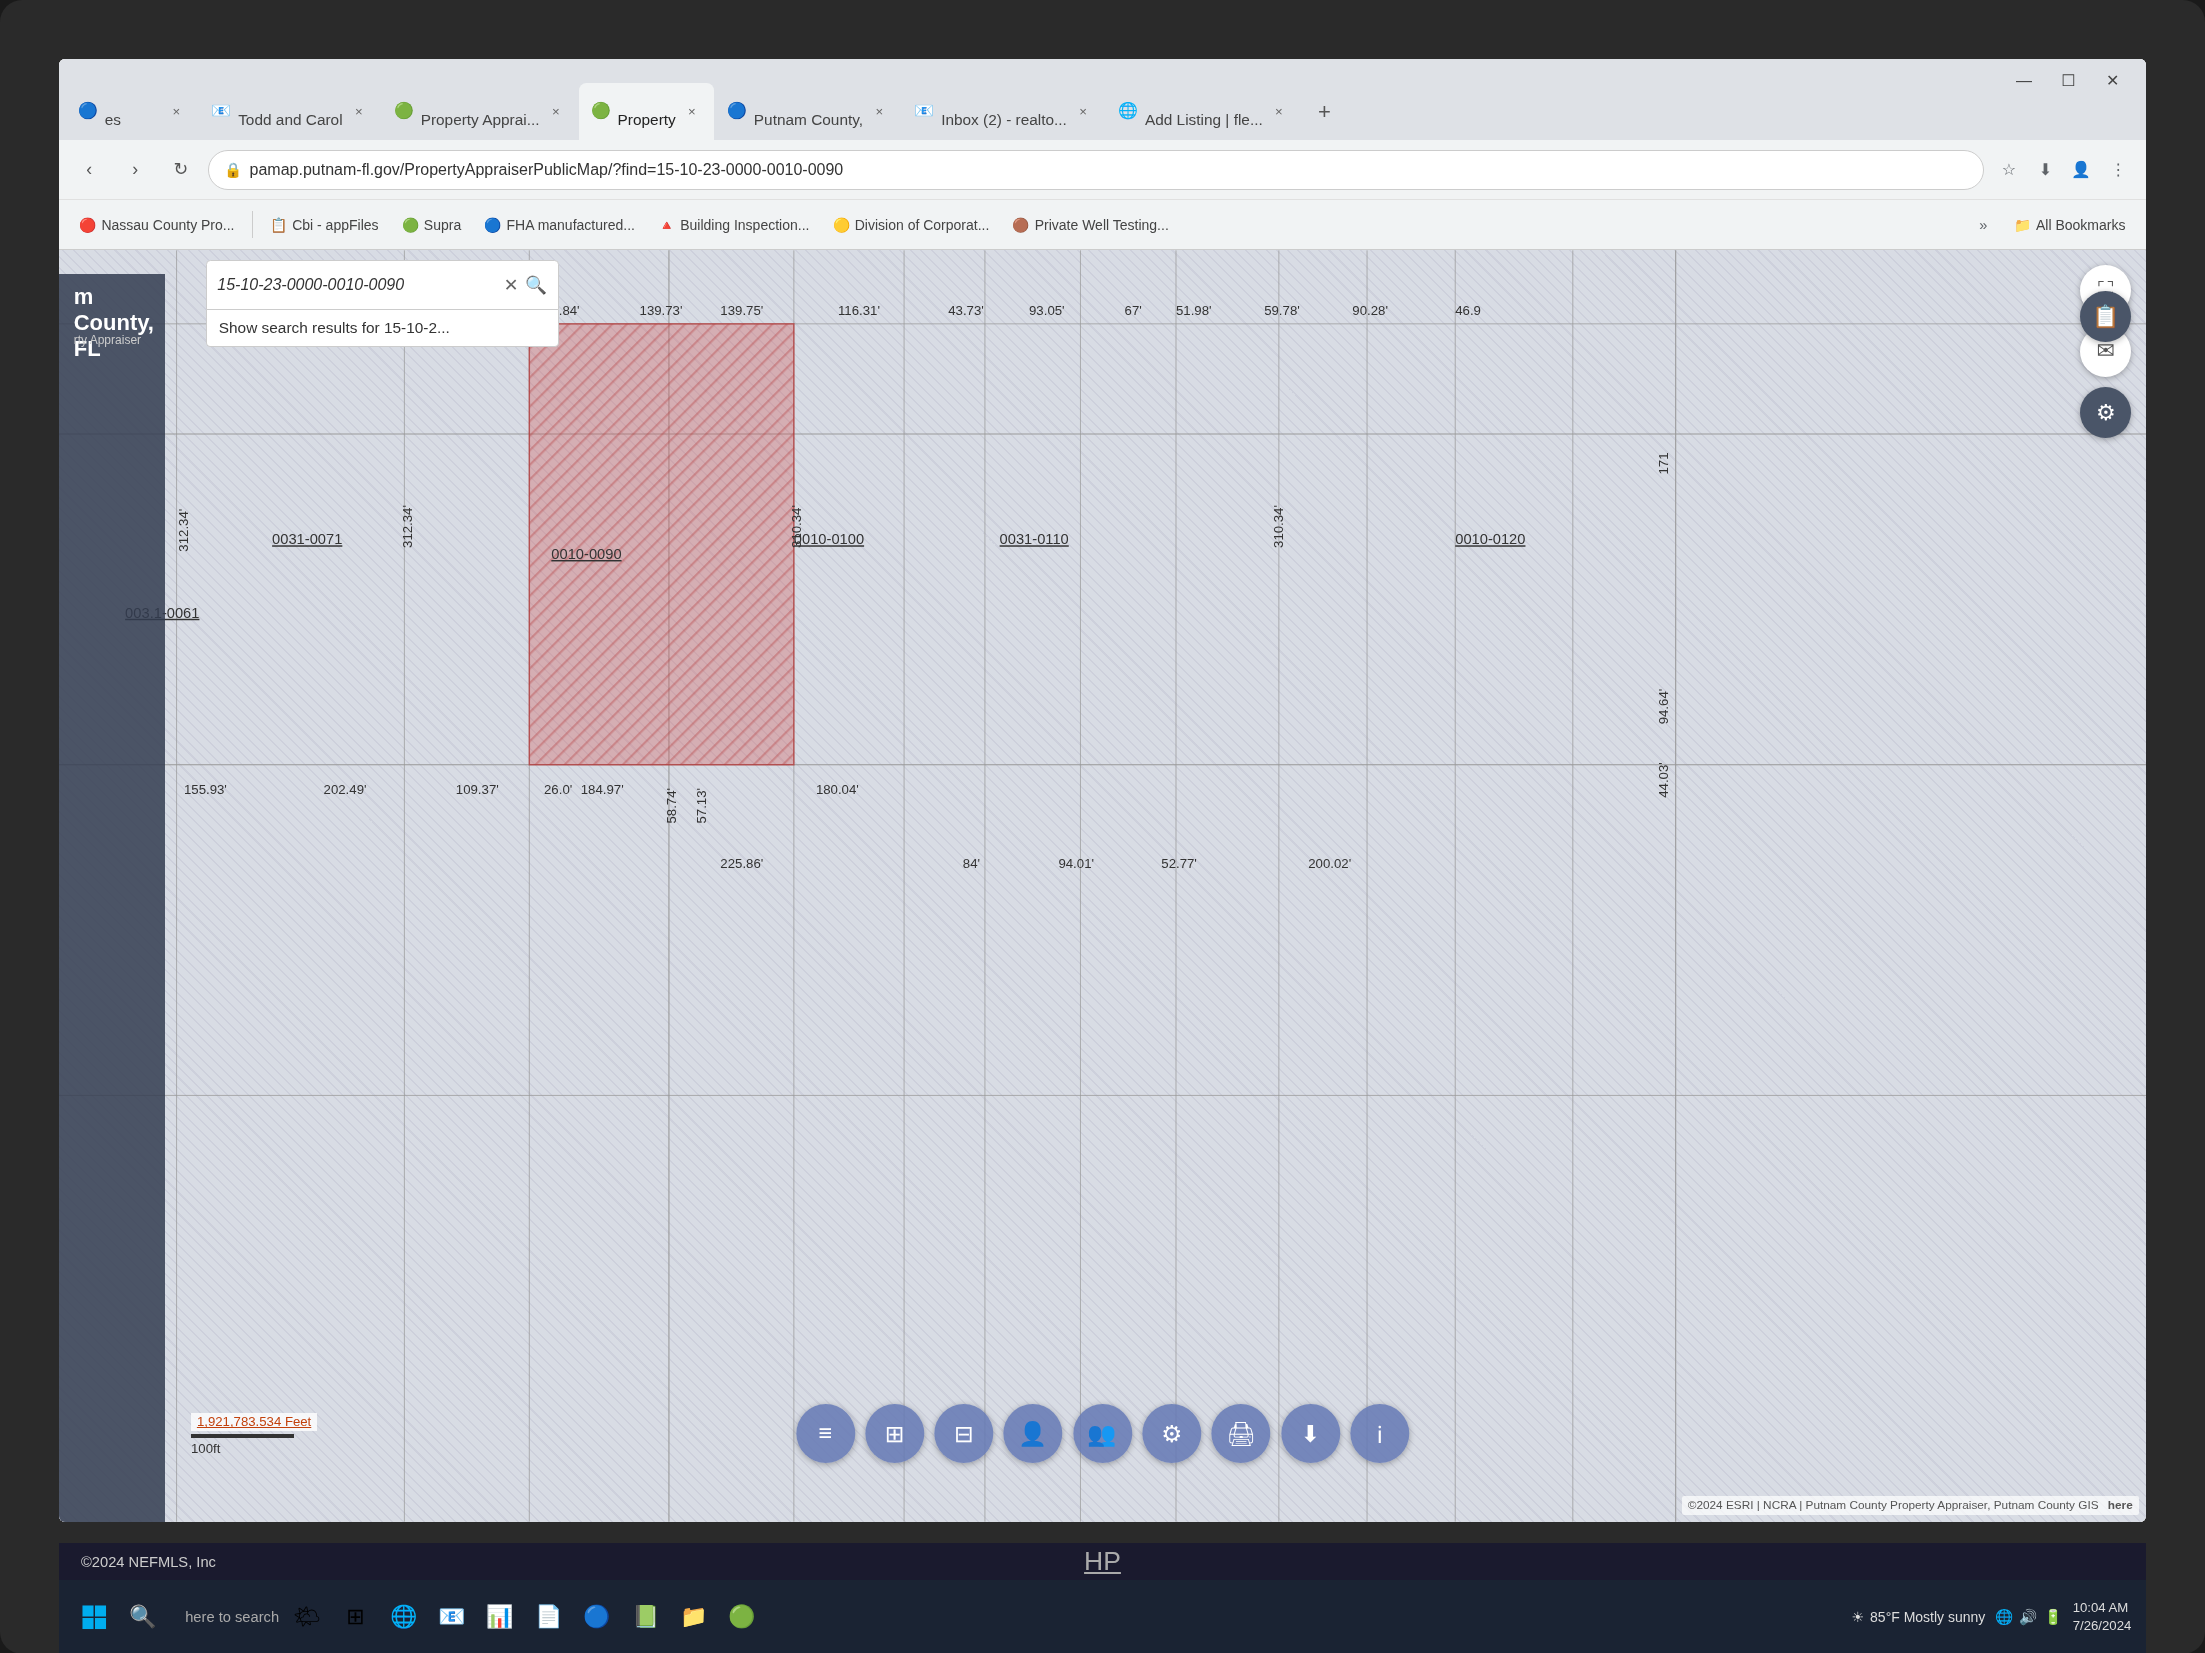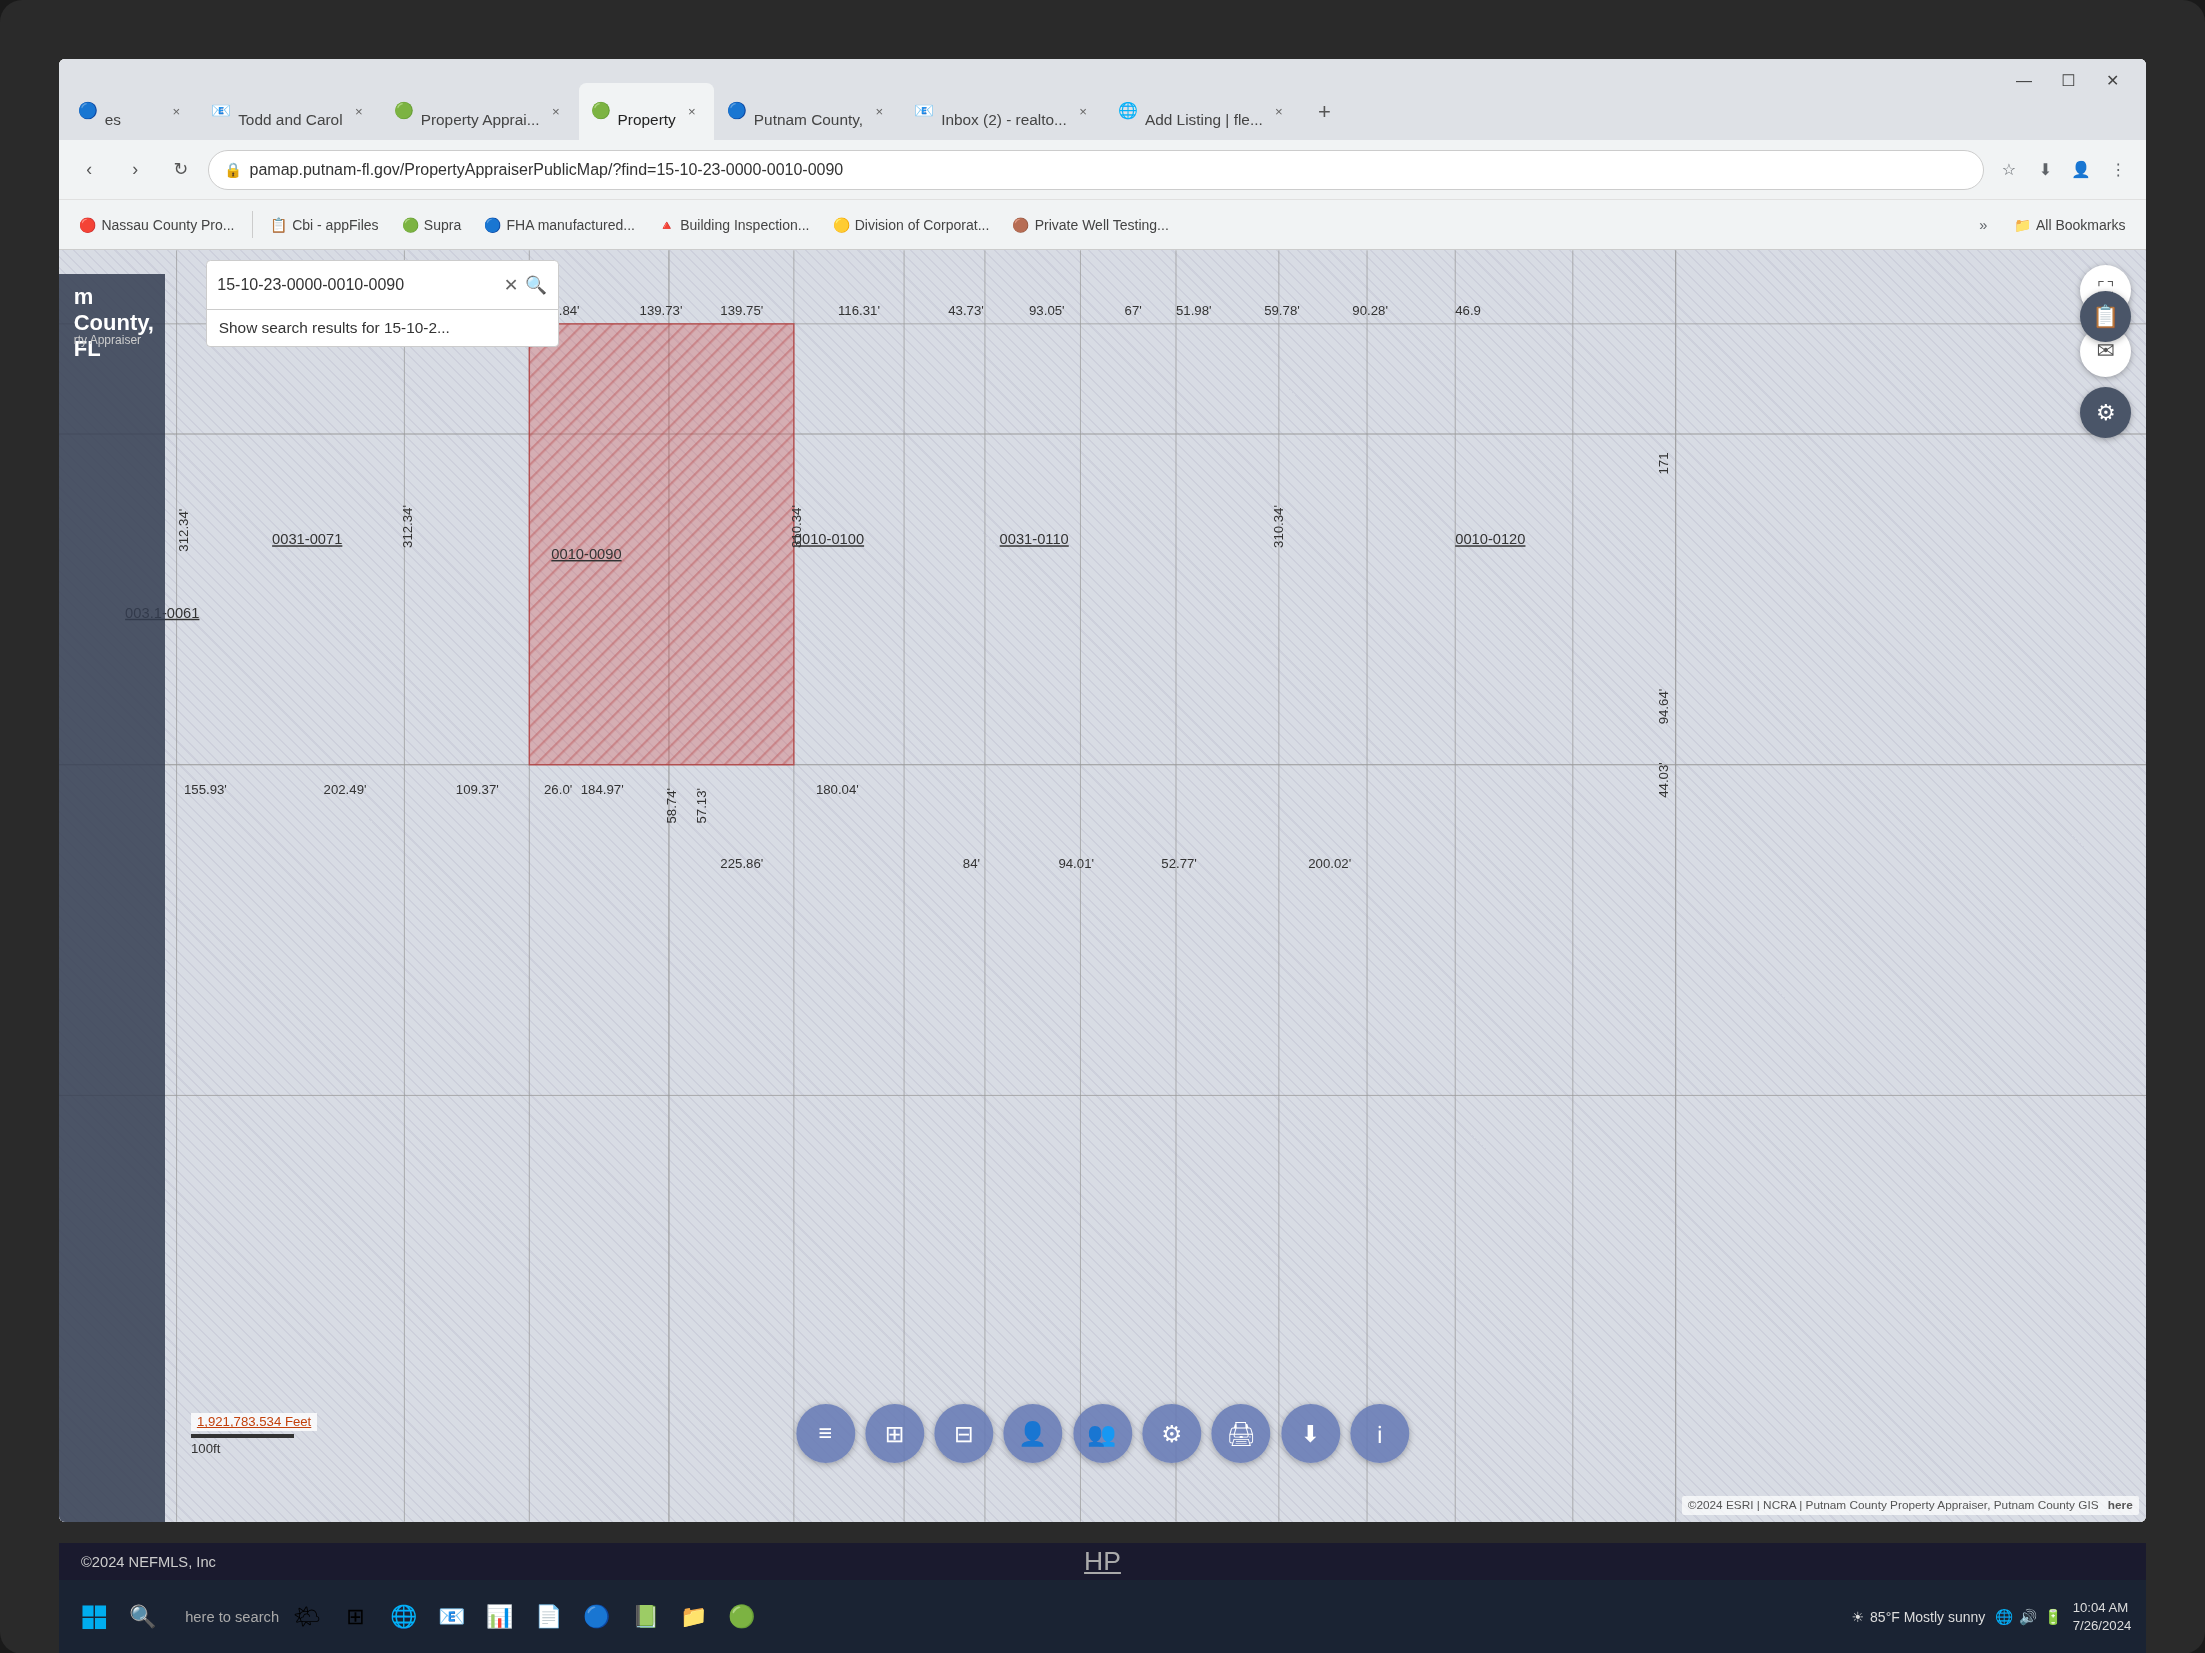--- a/index.html
+++ b/index.html
@@ -272,20 +272,21 @@
       gap: 7.4px;
       height: 50px;
     }
 
     .search-input {
       flex: 1;
       font-size: 16px;
       color: #333;
       border: none;
       outline: none;
+      font-style: italic;
     }
 
     .search-clear {
       font-size: 17.6px;
       color: #666;
       cursor: pointer;
     }
 
     .search-go {
       font-size: 17.6px;

